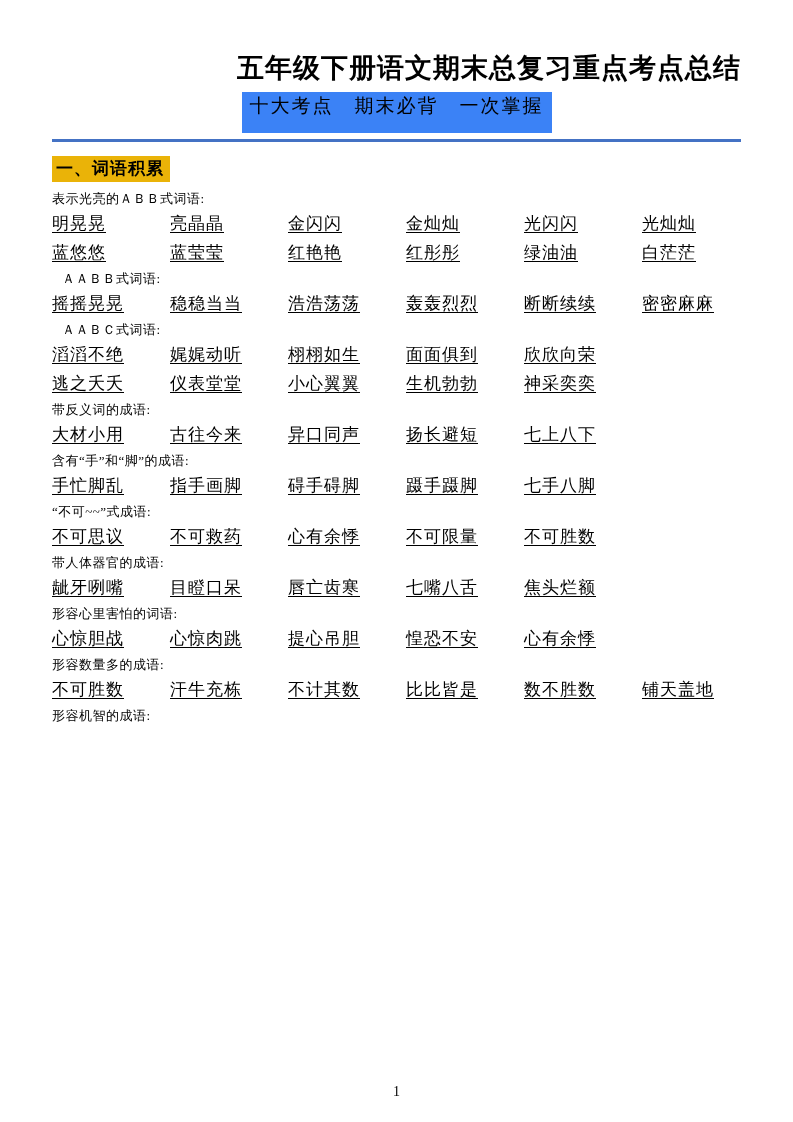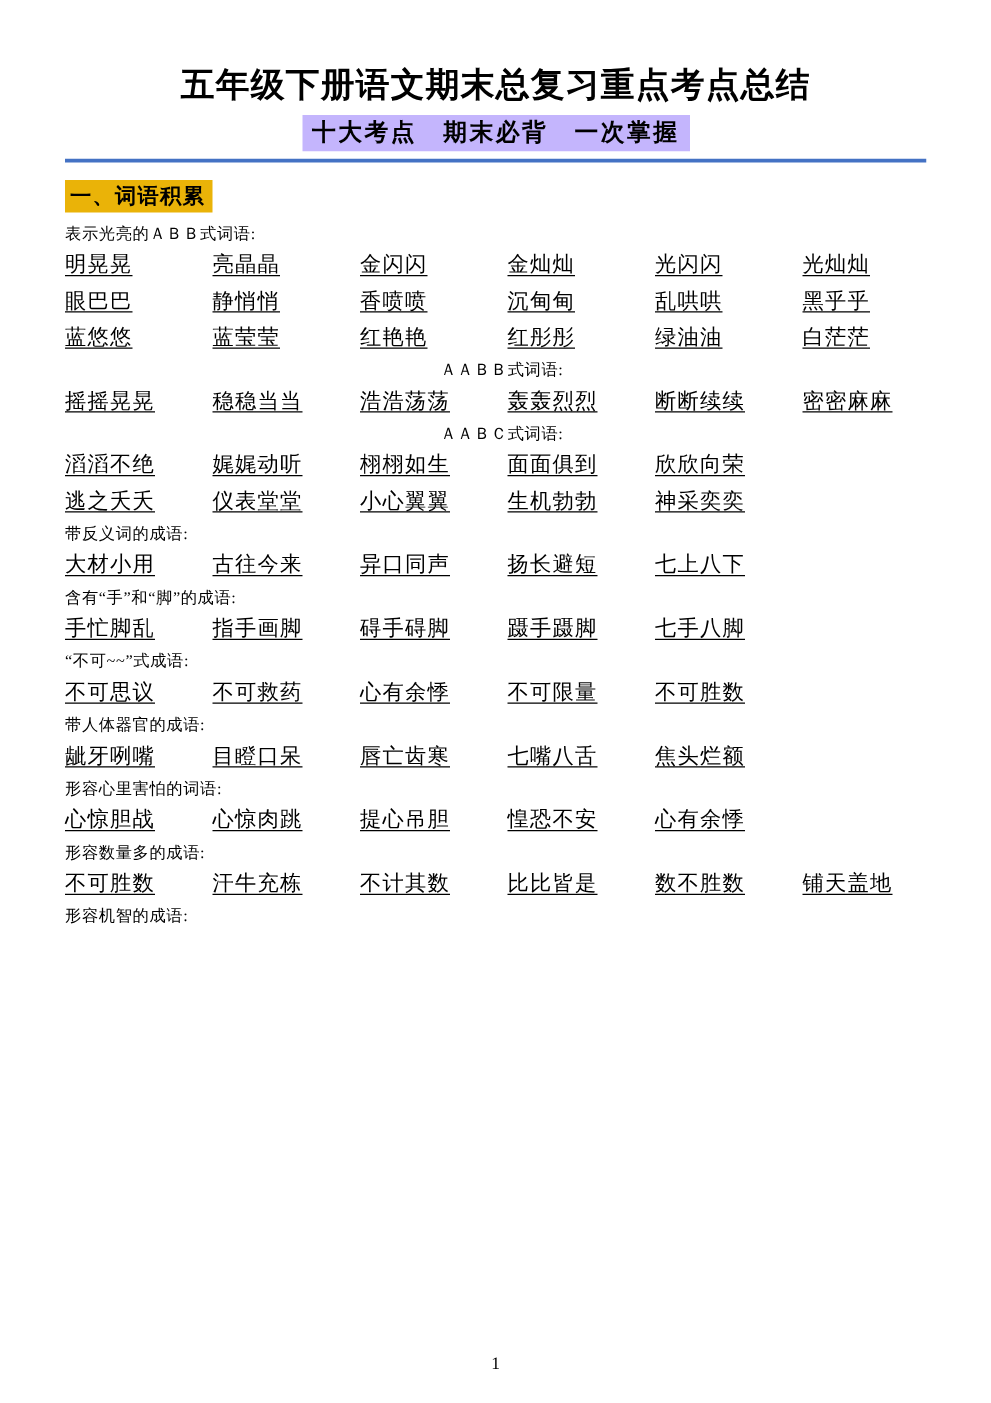--- a/index.html
+++ b/index.html
@@ -16,37 +16,37 @@
     overflow: hidden;
   }
   .page {
     width: 793px;
     height: 1122px;
     box-sizing: border-box;
     padding: 36px 52px 0 52px;
     position: relative;
   }
   .doc-title {
-    text-align: center;
+    text-align: right;
     font-size: 27px;
     font-weight: bold;
     letter-spacing: 1px;
     margin: 14px 0 6px 0;
     font-family: "Liberation Serif", "DejaVu Serif", serif;
   }
   .subtitle-wrap {
     text-align: center;
     margin-bottom: 6px;
   }
   .subtitle {
     display: inline-block;
-    background: #c4b5fd;
+    background: #3b82f6;
     font-size: 19px;
-    font-weight: bold;
-    padding: 1px 8px 2px 8px;
+    font-weight: normal;
+    padding: 1px 8px 14px 8px;
     letter-spacing: 2px;
   }
   .rule {
     border: none;
     border-top: 3px solid #4472c4;
     margin: 6px 0 14px 0;
     height: 0;
   }
   .section-head-wrap {
     margin: 2px 0 8px 0;
@@ -59,21 +59,20 @@
     padding: 1px 6px 2px 4px;
     letter-spacing: 1px;
   }
   .cat-label {
     font-size: 13px;
     margin: 6px 0 4px 0;
     letter-spacing: 0.5px;
   }
   .cat-label.indent {
     padding-left: 10px;
-    text-align: center;
   }
   .row {
     display: flex;
     margin: 0 0 6px 0;
     flex-wrap: nowrap;
     font-family: Liberation Mono, monospace;
   }
   .term {
     font-size: 17px;
     text-decoration: underline;
@@ -112,28 +111,20 @@
   <div class="cat-label">表示光亮的ＡＢＢ式词语:</div>
   <div class="row">
     <span class="term w118">明晃晃</span>
     <span class="term w118">亮晶晶</span>
     <span class="term w118">金闪闪</span>
     <span class="term w118">金灿灿</span>
     <span class="term w118">光闪闪</span>
     <span class="term">光灿灿</span>
   </div>
   <div class="row">
-    <span class="term w118">眼巴巴</span>
-    <span class="term w118">静悄悄</span>
-    <span class="term w118">香喷喷</span>
-    <span class="term w118">沉甸甸</span>
-    <span class="term w118">乱哄哄</span>
-    <span class="term">黑乎乎</span>
-  </div>
-  <div class="row">
     <span class="term w118">蓝悠悠</span>
     <span class="term w118">蓝莹莹</span>
     <span class="term w118">红艳艳</span>
     <span class="term w118">红彤彤</span>
     <span class="term w118">绿油油</span>
     <span class="term">白茫茫</span>
   </div>
 
   <div class="cat-label indent">ＡＡＢＢ式词语:</div>
   <div class="row">

